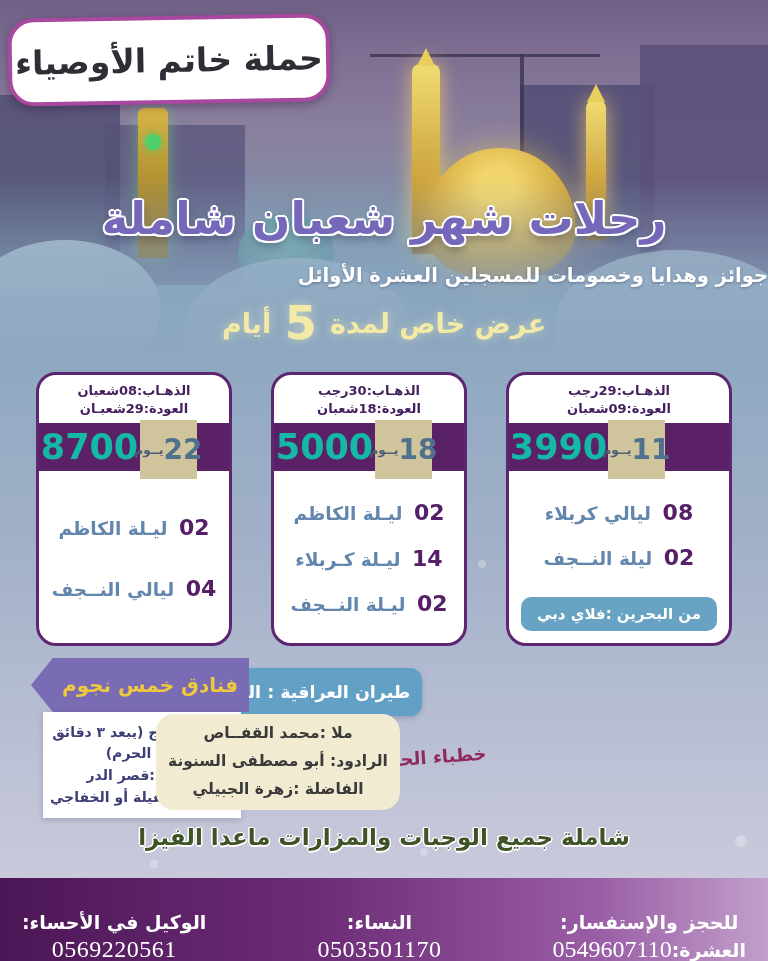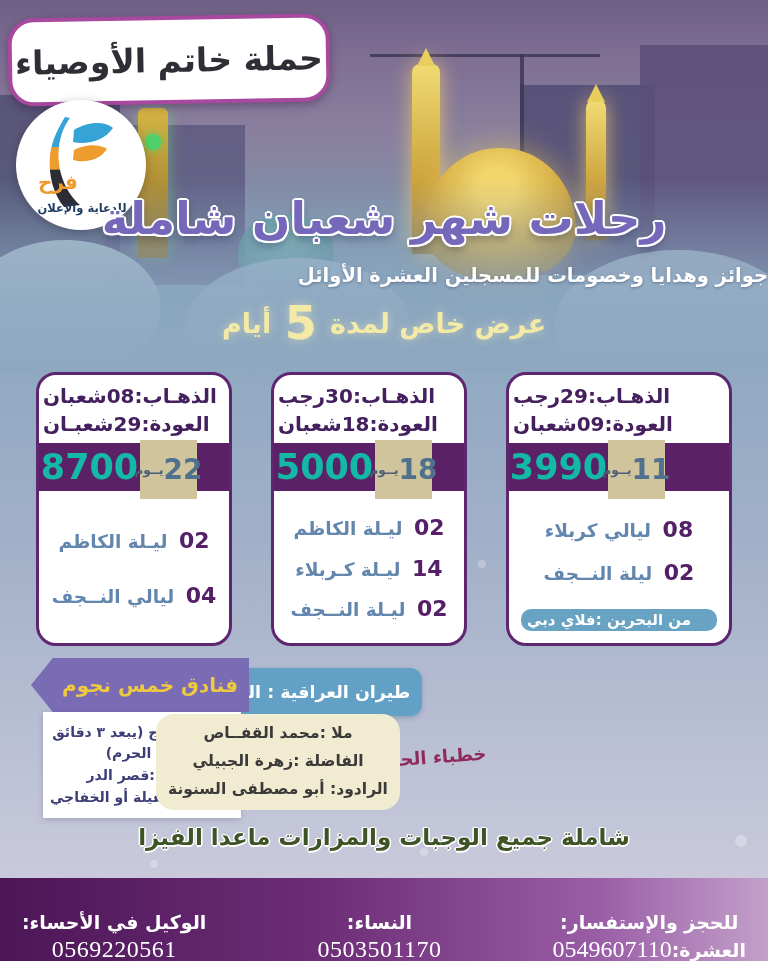--- a/index.html
+++ b/index.html
@@ -57,39 +57,39 @@
     font-size:19.5px; font-weight:bold; color:#fff; text-shadow:0 1px 3px rgba(30,40,80,.4); }
   .offer { position:absolute; top:300px; right:0; left:0; text-align:center;
     font-size:27px; font-weight:bold; color:#f2eaa6; text-shadow:0 0 10px rgba(255,250,190,.5); }
   .offer .big5 { font-size:46px; line-height:1; vertical-align:-6px; padding:0 4px; display:inline-block; }
   
   .cards { position:absolute; top:372px; right:0; left:0; display:flex; justify-content:center;
     gap:39px; align-items:stretch; }
   .card { background:#fff; border:3.5px solid #5e2670; border-radius:20px; width:196px; height:274px;
     overflow:hidden; display:flex; flex-direction:column; }
   .card-wide { width:226px; }
-  .trip-header { padding:7px 4px 5px; text-align:left; color:#45205f; font-weight:bold;
-    font-size:20px; line-height:1.4; }
+  .trip-header { padding:7px 4px 5px; text-align:center; color:#45205f; font-weight:bold;
+    font-size:13px; line-height:1.4; }
   .price-bar { position:relative; background:#5a2167; height:48px; flex:none; }
   .price { position:absolute; left:0; top:0; bottom:0; width:calc(100% - 89px);
     display:flex; align-items:center; justify-content:center;
     color:#14b8a6; font-weight:bold; font-size:35px; direction:ltr; }
   .card-wide .price { width:calc(100% - 121px); }
   .days-box { position:absolute; top:-3px; right:32px; width:57px; height:59px; background:#cfc49b;
     display:flex; flex-direction:row; align-items:center; justify-content:center; }
   .card-wide .days-box { right:64px; }
   .days-num { color:#50718e; font-weight:bold; font-size:28px; line-height:1; direction:ltr; }
   .days-unit { color:#4c5e77; font-weight:bold; font-size:12px; margin-top:1px; }
   .nights { flex:1; display:flex; flex-direction:column; justify-content:space-evenly;
     padding:8px 6px 6px; text-align:center; }
   .night-row { font-weight:bold; white-space:nowrap; }
   .night-count { color:#552067; font-size:22px; direction:ltr; display:inline-block; }
   .night-label { color:#6286ad; font-size:18.5px; margin-right:6px; }
   .from-pill { margin:0 12px 12px; background:#68a3c4; color:#fff; border-radius:10px;
-    padding:2px 6px; font-size:15px; font-weight:bold; text-align:left; flex:none; }
+    padding:8px 6px; font-size:15px; font-weight:bold; text-align:center; flex:none; }
   
   .airline-box { position:absolute; top:668px; right:346px; left:114px; height:48px; background:#63a0c6;
     border-radius:12px; display:flex; align-items:center; justify-content:center;
     color:#fff; font-weight:bold; font-size:17.5px; box-shadow:0 2px 5px rgba(40,70,100,.25); }
   .hotels-banner { position:absolute; top:658px; left:31px; width:218px; height:54px; background:#7a6bb5;
     clip-path:polygon(100% 0, 10% 0, 0 50%, 10% 100%, 100% 100%);
     display:flex; align-items:center; justify-content:center; padding-left:20px;
     color:#eec93f; font-weight:bold; font-size:20px; }
   .hotels-box { position:absolute; top:712px; left:43px; width:198px; height:106px; background:#fff;
     display:flex; flex-direction:column; align-items:center; justify-content:center;
@@ -140,39 +140,20 @@
   <div class="dot" style="left:735px;top:835px;width:12px;height:12px"></div>
   <div class="dot" style="left:58px;top:480px;width:7px;height:7px"></div>
   <div class="dot" style="left:420px;top:848px;width:8px;height:8px"></div>
   <div class="dot" style="left:700px;top:620px;width:7px;height:7px"></div>
   <div class="dot" style="left:150px;top:860px;width:8px;height:8px"></div>
 
   <div class="badge">
     <span>حملة خاتم الأوصياء</span>
   </div>
 
-  <div class="logo">
-    <svg viewBox="0 0 130 130">
-      <defs>
-        <linearGradient id="stemG" x1="0" y1="0" x2="0" y2="1">
-          <stop offset="0" stop-color="#35a3d6"></stop>
-            <stop offset="0.33" stop-color="#35a3d6"></stop>
-          <stop offset="0.34" stop-color="#ef9c2e"></stop>
-            <stop offset="0.58" stop-color="#ef9c2e"></stop>
-          <stop offset="0.59" stop-color="#2c2c34"></stop>
-            <stop offset="1" stop-color="#2c2c34"></stop>
-        </linearGradient>
-      </defs>
-      <path d="M54 18 C42 34 39 58 47 80 C51 91 58 100 64 105 L48 107 C38 95 32 76 34 55 C36 39 43 27 49 17 Z" fill="url(#stemG)"></path>
-      <path d="M58 30 C72 21 89 21 97 28 C88 41 71 45 57 42 Z" fill="#35a3d6"></path>
-      <path d="M58 50 C70 44 83 44 91 49 C83 61 68 63 57 60 Z" fill="#ef9c2e"></path>
-    </svg>
-    <div class="logo-name">فرح</div>
-    <div class="logo-tag">للدعاية والإعلان</div>
-  </div>
 
   <div class="main-title">رحلات شهر شعبان شاملة</div>
   <div class="subtitle">جوائز وهدايا وخصومات للمسجلين العشرة الأوائل</div>
   <div class="offer">
     <span>عرض خاص لمدة</span>
     <span class="big5">5</span>
     <span>أيام</span>
   </div>
 
   <div class="cards">
@@ -262,22 +243,22 @@
   <div class="hotels-box">
     <div>كربلاء:ميراج (يبعد ٣ دقائق</div>
     <div>عن الحرم)</div>
     <div>النجف:قصر الدر</div>
     <div>الكاظم:العقيلة أو الخفاجي</div>
   </div>
 
   <div class="speakers-label">خطباء الحملة:</div>
   <div class="speakers-box">
     <div>ملا :محمد القفــاص</div>
+    <div>الرادود: أبو مصطفى السنونة</div>
     <div>الفاضلة :زهرة الجبيلي</div>
-    <div>الرادود: أبو مصطفى السنونة</div>
   </div>
 
   <div class="inclusive">شاملة جميع الوجبات والمزارات ماعدا الفيزا</div>
 
   <div class="footer-bar">
     <div class="f-col">
       <span class="f-label">للحجز والإستفسار:</span>
       <span class="f-inline-label">العشرة:</span><span class="f-phone">0549607110</span>
     </div>
     <div class="f-col">

